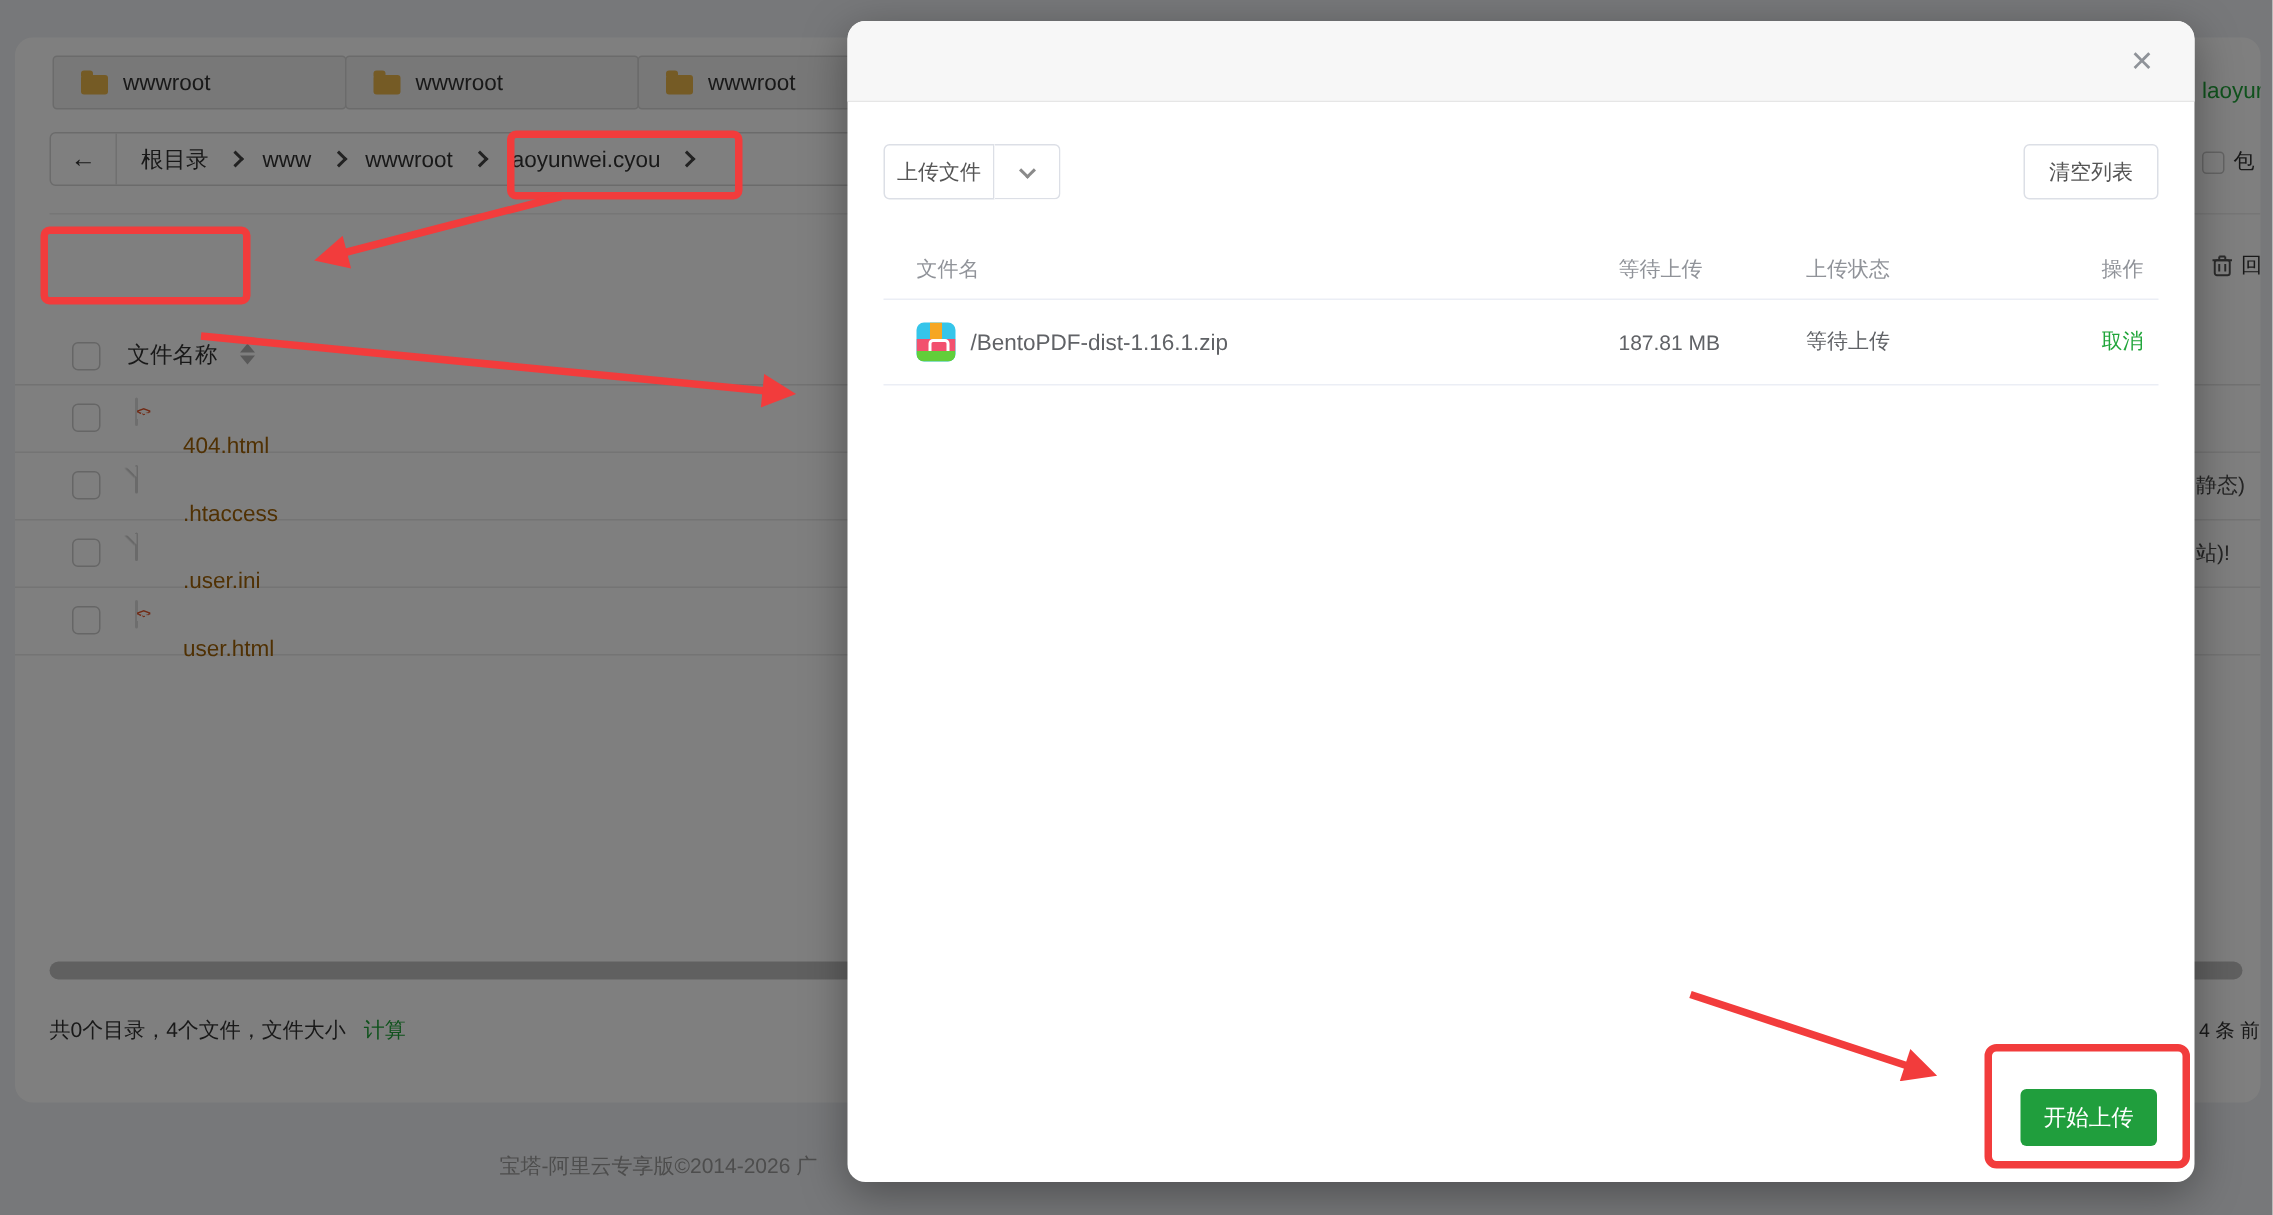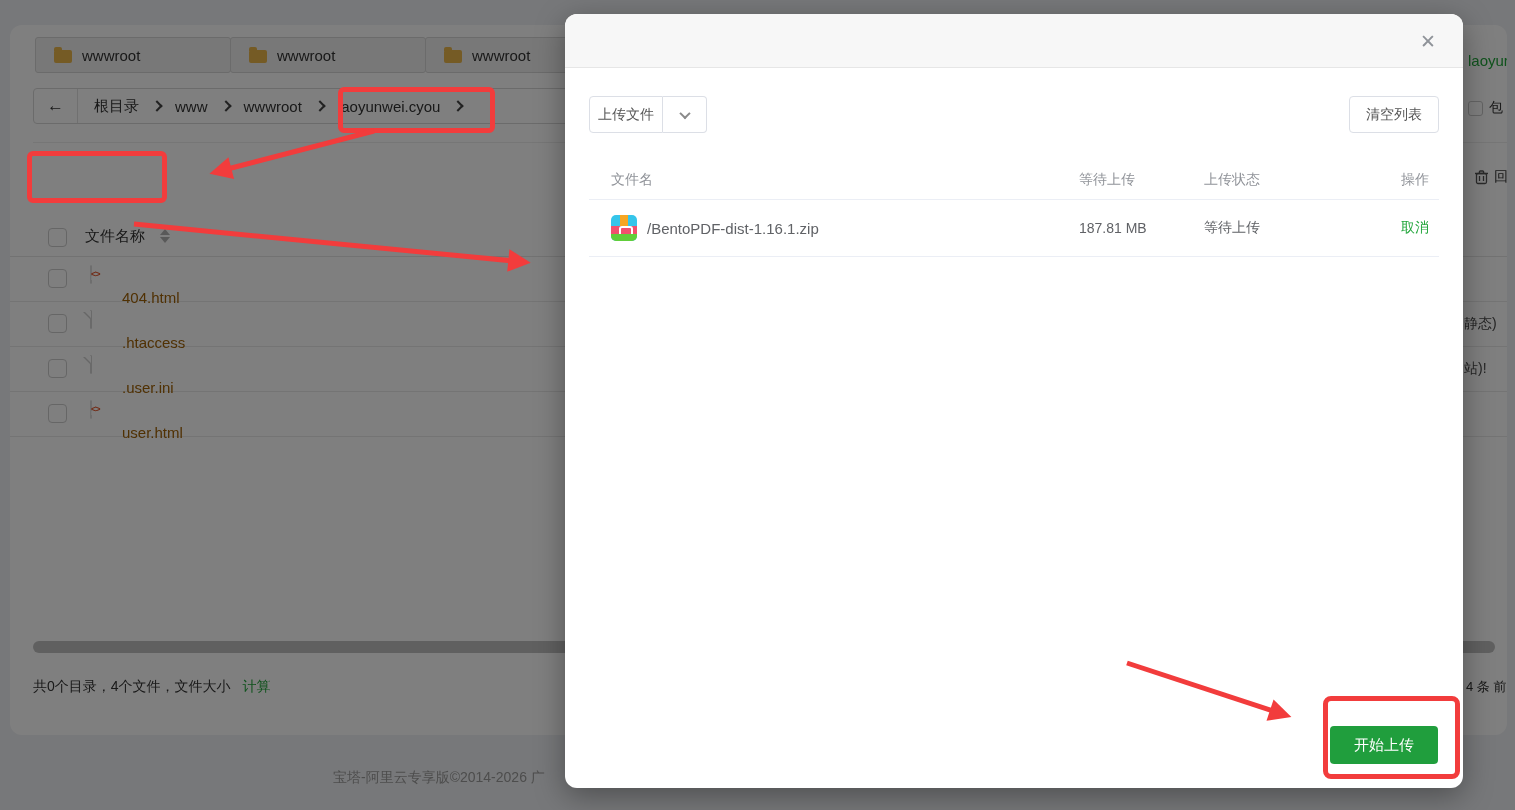--- a/index.html
+++ b/index.html
@@ -117,21 +117,21 @@
   .c-action { width:85px; flex:none; text-align:right; padding-right:10px; }
   .c-name .fname-txt { font-size:15px; }
   .cancel-link { color:#20a53a; cursor:pointer; }
   .zip-icon { width:26px; height:26px; border-radius:5px; overflow:hidden; position:relative; flex:none; background:#35c5ea;}
   .zip-icon .top { position:absolute; left:0; top:0; right:0; height:11px; display:flex; }
   .zip-icon .top i { flex:1; } .zip-icon .top i:nth-child(2){ background:#f6a623; }
   .zip-icon .mid { position:absolute; left:0; top:11px; right:0; height:8px; background:#f2506e; }
   .zip-icon .mid::after { content:""; position:absolute; left:8px; top:0; width:10px; height:8px;
     border:2px solid #fff; border-radius:3px; }
   .zip-icon .bot { position:absolute; left:0; bottom:0; right:0; height:7px; background:#61ce3a; }
-  .start-btn { position:absolute; right:25px; bottom:24px; width:108px; height:38px; background:#209e3d;
+  .start-btn { position:absolute; right:25px; bottom:24px; width:91px; height:38px; background:#209e3d;
     color:#fff; font-size:15px; border:none; border-radius:4px; display:flex; align-items:center; justify-content:center;
     cursor:pointer; }
 </style>
 </head>
 <body>
 
 <div class="page">
 
   <div class="panel">
 

